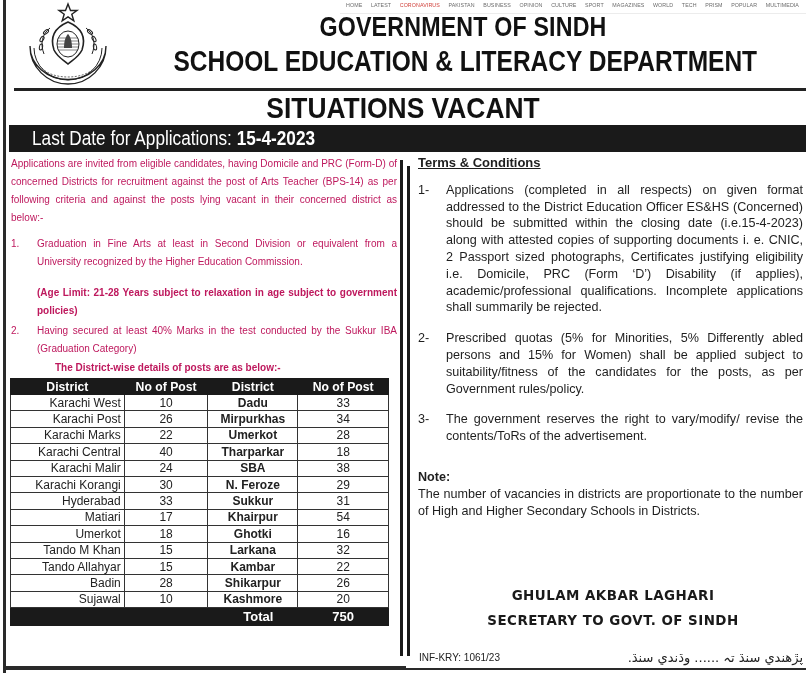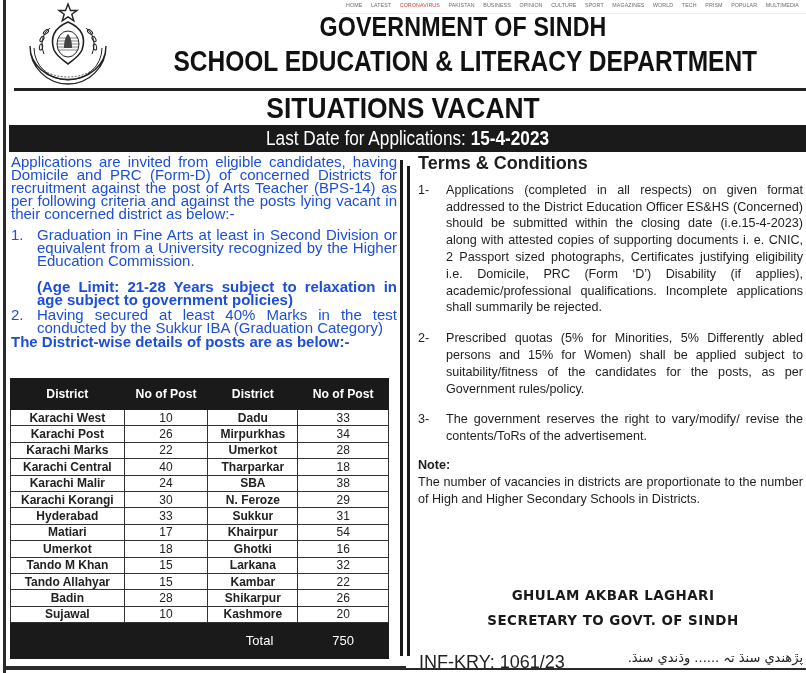--- a/index.html
+++ b/index.html
@@ -19,65 +19,65 @@
     
     .logo { position: absolute; left: 20px; top: 2px; width: 96px; height: 84px; }
 
     .title1 { position: absolute; left: 120px; top: 12px; width: 686px; text-align: center; font-family: "Liberation Sans", sans-serif; font-weight: 700; font-size: 27px; letter-spacing: 0.2px; transform: scaleX(0.86); transform-origin: center; color: #111; }
     .title2 { position: absolute; left: 120px; top: 45px; width: 690px; text-align: center; font-family: "Liberation Sans", sans-serif; font-weight: 700; font-size: 29px; transform: scaleX(0.845); transform-origin: 50% 0; color: #111; white-space: nowrap; }
 
     .rule-head { position: absolute; left: 14px; top: 88px; width: 792px; height: 3px; background: #222; }
 
     .vacant { position: absolute; left: 0; top: 91px; width: 806px; text-align: center; font-weight: 700; font-size: 30px; transform: scaleX(0.88); transform-origin: 50% 0; color: #111; }
 
-    .lastdate-bar { position: absolute; left: 9px; top: 125px; width: 797px; height: 27px; background: #1a1a1a; display: flex; align-items: center; justify-content: center; }
+    .lastdate-bar { position: absolute; left: 9px; top: 125px; width: 797px; height: 27px; background: #1a1a1a; display: flex; align-items: center; justify-content: flex-start; }
     .lastdate-bar .lbl { color: #fff; font-size: 20px; transform: scaleX(0.86); display: inline-block; white-space: nowrap; }
     .lastdate-bar .lbl b { font-weight: 700; }
 
     
-    .leftcol { position: absolute; left: 11px; top: 155px; width: 386px; font-size: 15px; line-height: 13px; color: #1d4ed8; }
+    .leftcol { position: absolute; left: 11px; top: 155px; width: 386px; font-size: 10px; line-height: 18px; color: #be185d; }
     .intro { text-align: justify; text-align-last: left; }
     .crit { display: flex; margin-top: 8px; }
     .crit .num { width: 26px; flex: none; }
     .crit .body { flex: 1; text-align: justify; }
     .crit .age { font-weight: 700; margin-top: 13px; }
     .crit2 { margin-top: 2px; }
-    .district-hdr { font-weight: 700; margin-top: 1px; }
+    .district-hdr { font-weight: 700; margin-top: 1px; margin-left: 44px; }
 
     
     table.posts { position: absolute; left: 10px; top: 378px; width: 379px; border-collapse: collapse; font-size: 12px; }
-    table.posts th { background: #1a1a1a; color: #fff; font-weight: 700; height: 16px; padding: 8px; border: 1px solid #1a1a1a; text-align: center; font-size: 12.2px; }
+    table.posts th { background: #1a1a1a; color: #fff; font-weight: 700; height: 16px; padding: 0; border: 1px solid #1a1a1a; text-align: center; font-size: 12.2px; }
     table.posts td { border: 1.5px solid #333; height: 16.4px; padding: 0 3px; text-align: center; color: #222; }
-    table.posts td.dl { text-align: center; font-weight: 700; }
+    table.posts td.dl { text-align: right; font-weight: 400; }
     table.posts td.dr { font-weight: 700; }
     table.posts td.n { font-weight: 400; margin-top: 28px; }
-    table.posts tr.total td { background: #1a1a1a; color: #fff; font-weight: 400; border: 1px solid #1a1a1a; height: 36px; font-size: 13px; }
+    table.posts tr.total td { background: #1a1a1a; color: #fff; font-weight: 700; border: 1px solid #1a1a1a; height: 18px; font-size: 13px; }
     .col1 { width: 114px; } .col2 { width: 84px; } .col3 { width: 90px; } .col4 { width: 91px; }
 
     .left-box-bottom { position: absolute; left: 6px; top: 666px; width: 400px; height: 2px; background: #2a2a2a; }
 
     
     .divider { position: absolute; left: 400px; top: 160px; width: 3px; height: 496px; background: #1a1a1a; }
     .divider2 { position: absolute; left: 407px; top: 166px; width: 3px; height: 490px; background: #1a1a1a; }
 
     
     .rightcol { position: absolute; left: 418px; top: 155px; width: 385px; font-size: 12.6px; line-height: 16.8px; color: #1e1e1e; }
-    .terms-title { font-weight: 700; font-size: 18px; }
+    .terms-title { font-weight: 700; text-decoration: underline; font-size: 13px; }
     .term { display: flex; margin-top: 9px; }
     .term .num { width: 28px; flex: none; }
     .term .body { flex: 1; text-align: justify; }
     .term.first { margin-top: 10px; }
     .term.t2 { margin-top: 14px; }
     .term.t3 { margin-top: 14px; }
-    .note-title { font-weight: 700; margin-top: 12px; }
+    .note-title { font-weight: 700; margin-top: 24px; }
     .note-body { text-align: justify; }
 
     .signer { position: absolute; left: 420px; top: 582px; width: 386px; text-align: center; font-weight: 700; font-size: 14.6px; line-height: 25px; letter-spacing: 0.5px; color: #1a1a1a; font-family: "DejaVu Sans", sans-serif; transform: scaleX(0.92); transform-origin: 50% 0; }
 
-    .infkry { position: absolute; left: 419px; top: 652px; font-size: 18px; color: #222; }
+    .infkry { position: absolute; left: 419px; top: 652px; font-size: 10px; color: #222; }
     .urdu { position: absolute; left: 598px; top: 650px; width: 205px; text-align: right; font-size: 13px; color: #222; direction: rtl; font-family: "DejaVu Sans", sans-serif; }
   </style>
 </head>
 <body>
 
 <div class="topnav">
   <span>HOME</span>
   <span>LATEST</span>
   <span class="hot">CORONAVIRUS</span>
   <span>PAKISTAN</span>

